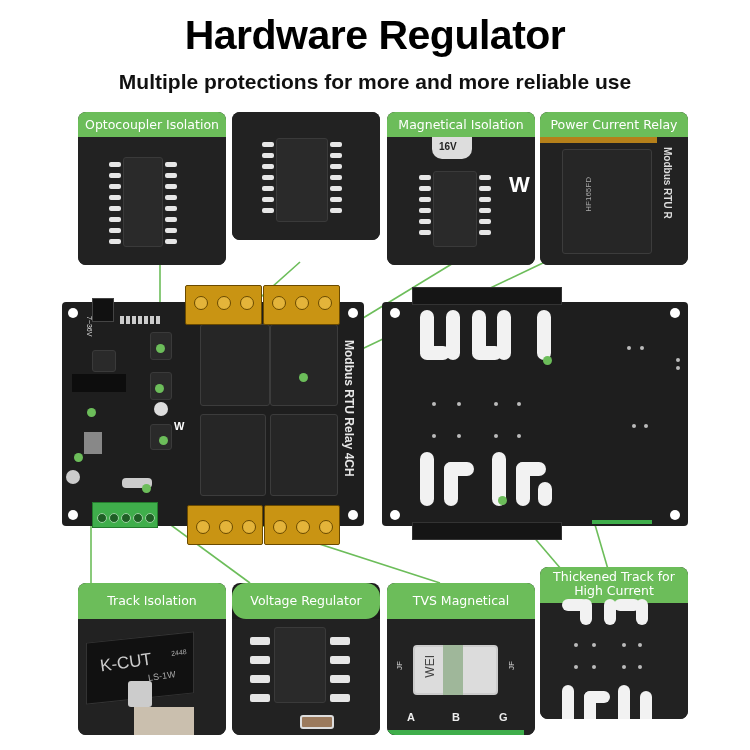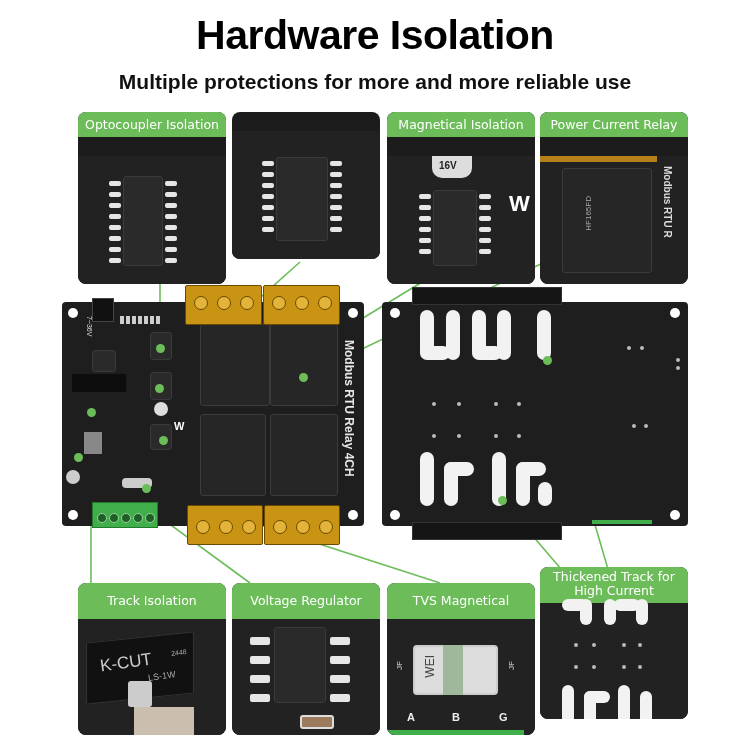--- a/index.html
+++ b/index.html
@@ -3,21 +3,21 @@
 <meta charset="utf-8">
 <style>
   * { box-sizing: border-box; margin: 0; padding: 0; }
   body { width: 750px; height: 750px; background: #ffffff; position: relative; overflow: hidden; font-family: "Liberation Sans", sans-serif; }
   .title { position: absolute; left: 0; right: 0; top: 12px; text-align: center; font-size: 41px; font-weight: bold; color: #000; letter-spacing: -0.5px; }
   .subtitle { position: absolute; left: 0; right: 0; top: 70px; text-align: center; font-size: 21px; font-weight: bold; color: #111; }
   .card { position: absolute; width: 148px; border-radius: 8px; overflow: hidden; background: #1c1c1c; }
   .card .label { background: #6cbd5a; color: #fff; font-family: "DejaVu Sans", sans-serif; font-size: 12.5px; text-align: center; height: 25px; line-height: 25px; white-space: nowrap; }
   .card .label.two { height: 33px; line-height: 14px; padding-top: 3px; font-size: 12.5px; }
   .card .photo { position: relative; background: #222; }
-  .top .photo { height: 128px; margin-top: 19px; }
+  .top .photo { height: 128px; }
   .bottom .photo { height: 122px; }
 
   
   .chip { position: absolute; background: #2a2a2a; border: 1px solid #3a3a3a; border-radius: 3px; }
   .pin { position: absolute; width: 12px; height: 5px; background: #e6e6e6; border-radius: 2px; }
   .pcb-dot { position: absolute; width: 4px; height: 4px; background: #bbb; border-radius: 50%; }
   .trace { position: absolute; background: #f2f2f2; border-radius: 7px; }
 
   .board { position: absolute; background: #1e1e1e; border-radius: 4px; }
   .hole { position: absolute; width: 10px; height: 10px; border-radius: 50%; background: #fff; }
@@ -27,21 +27,21 @@
   .green-term { position: absolute; background: #3fae4b; border: 1px solid #237a2c; }
   .gscrew { position: absolute; width: 10px; height: 10px; border-radius: 50%; background: #1f5e25; border: 1px solid #9ad29f; }
   .board-text { position: absolute; color: #e8e8e8; font-size: 12px; font-weight: bold; writing-mode: vertical-rl; }
   .dot { position: absolute; width: 9px; height: 9px; border-radius: 50%; background: #6cbd5a; }
   svg.lines { position: absolute; left: 0; top: 0; }
   .blk-term { position: absolute; background: #151515; border: 1px solid #333; }
 </style>
 </head>
 <body>
 
-<div class="title">Hardware Isolation</div>
+<div class="title">Hardware Regulator</div>
 <div class="subtitle">Multiple protections for more and more reliable use</div>
 
 <svg class="lines" width="750" height="750">
   <g stroke="#6cbd5a" stroke-width="1.6" fill="none">
     <line x1="160" y1="262" x2="160" y2="349"></line>
     <line x1="300" y1="262" x2="159" y2="388"></line>
     <line x1="455" y1="262" x2="163" y2="440"></line>
     <line x1="545" y1="262" x2="303" y2="377"></line>
     <line x1="91" y1="412" x2="91" y2="583"></line>
     <line x1="78" y1="457" x2="250" y2="583"></line>
@@ -234,21 +234,21 @@
     <div style="position:absolute; left:8px; top:18px; width:108px; height:62px; background:#111; transform:skewY(-6deg); border:1px solid #333;"></div>
     <div style="position:absolute; left:22px; top:34px; font-size:17px; color:#ccc; transform:rotate(-8deg);">K-CUT</div>
     <div style="position:absolute; left:93px; top:30px; font-size:7px; color:#aaa; transform:rotate(-8deg);">2448</div>
     <div style="position:absolute; left:70px; top:52px; font-size:9px; color:#aaa; transform:rotate(-8deg);">LS-1W</div>
     <div style="position:absolute; left:50px; top:62px; width:24px; height:26px; background:#ccc; border-radius:3px;"></div>
     <div style="position:absolute; left:56px; top:88px; width:60px; height:28px; background:#cabfae;"></div>
   </div>
 </div>
 
 <div class="card bottom" style="left:232px; top:583px;">
-  <div class="label" style="height:36px; line-height:36px;">Voltage Regulator</div>
+  <div class="label" style="height:36px; line-height:36px;border-radius:14px;">Voltage Regulator</div>
   <div class="photo" style="height:116px;">
     <div class="chip" style="left:42px; top:8px; width:52px; height:76px;"></div>
     <div class="pin" style="left:18px; top:18px; width:20px; height:8px;"></div>
       <div class="pin" style="left:18px; top:37px; width:20px; height:8px;"></div>
     <div class="pin" style="left:18px; top:56px; width:20px; height:8px;"></div>
       <div class="pin" style="left:18px; top:75px; width:20px; height:8px;"></div>
     <div class="pin" style="left:98px; top:18px; width:20px; height:8px;"></div>
       <div class="pin" style="left:98px; top:37px; width:20px; height:8px;"></div>
     <div class="pin" style="left:98px; top:56px; width:20px; height:8px;"></div>
       <div class="pin" style="left:98px; top:75px; width:20px; height:8px;"></div>

